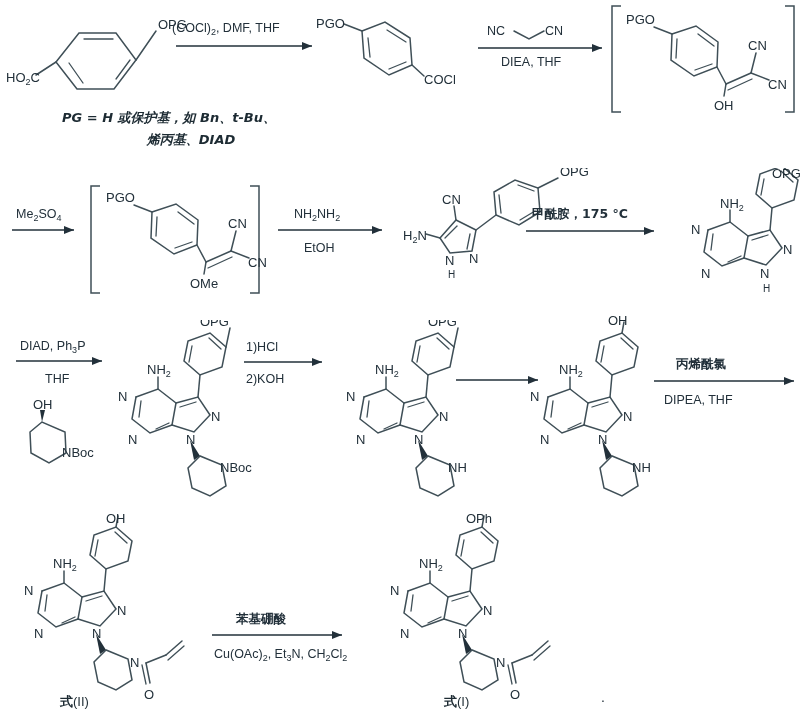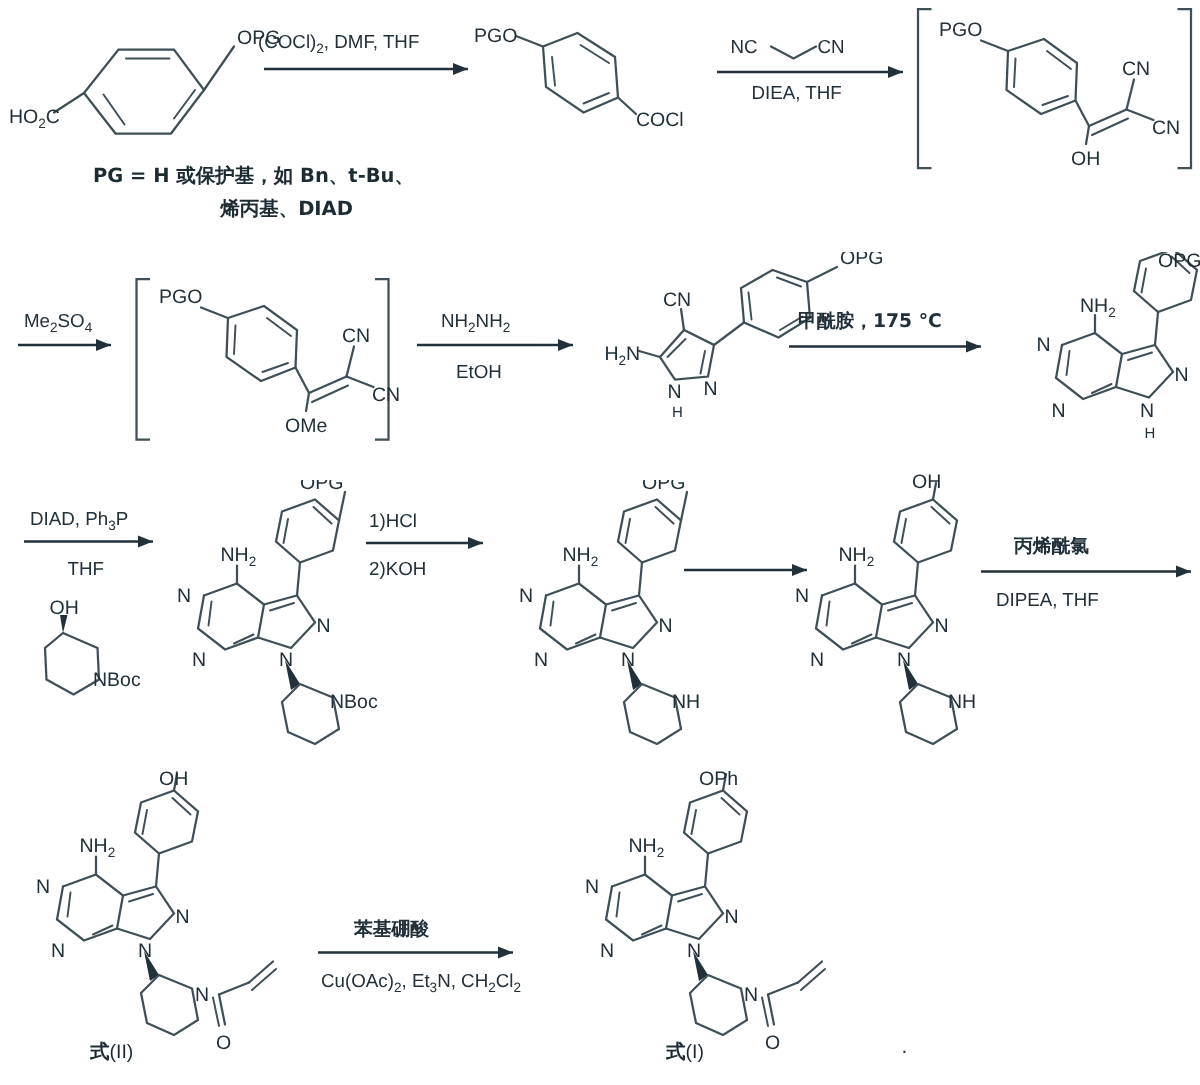--- a/index.html
+++ b/index.html
@@ -94,21 +94,21 @@
     <path class="bond" d="M 747,73 L 765,80"></path>
 
     <path class="bond" d="M 722,84 L 720,96"></path>
     <text class="lbl" x="622" y="24">PGO</text>
     <text class="lbl" x="744" y="50">CN</text>
     <text class="lbl" x="764" y="89">CN</text>
     <text class="lbl" x="710" y="110">OH</text>
   </g>
 </svg>
 
-<div style="position:absolute;left:0;top:107px;width:330px;text-align:center;line-height:22px;">
+<div style="position:absolute;left:0;top:107px;width:330px;text-align:center;line-height:22px;font-style:italic;">
   <div class="note">PG = H 或保护基，如 Bn、t-Bu、</div>
   <div class="note" style="padding-left:44px;">烯丙基、DIAD</div>
 </div>
 
 <svg width="800" height="150" style="position:absolute;left:0;top:168px;">
 
   <g>
     <path class="arrowline" d="M 8,62 L 70,62"></path>
     <path d="M 70,62 L 60,58 L 60,66 Z" fill="#22303a"></path>
     <text class="reagent" x="12" y="50"><tspan>Me</tspan><tspan class="sub" dy="3">2</tspan><tspan dy="-3">SO</tspan><tspan class="sub" dy="3">4</tspan></text>

